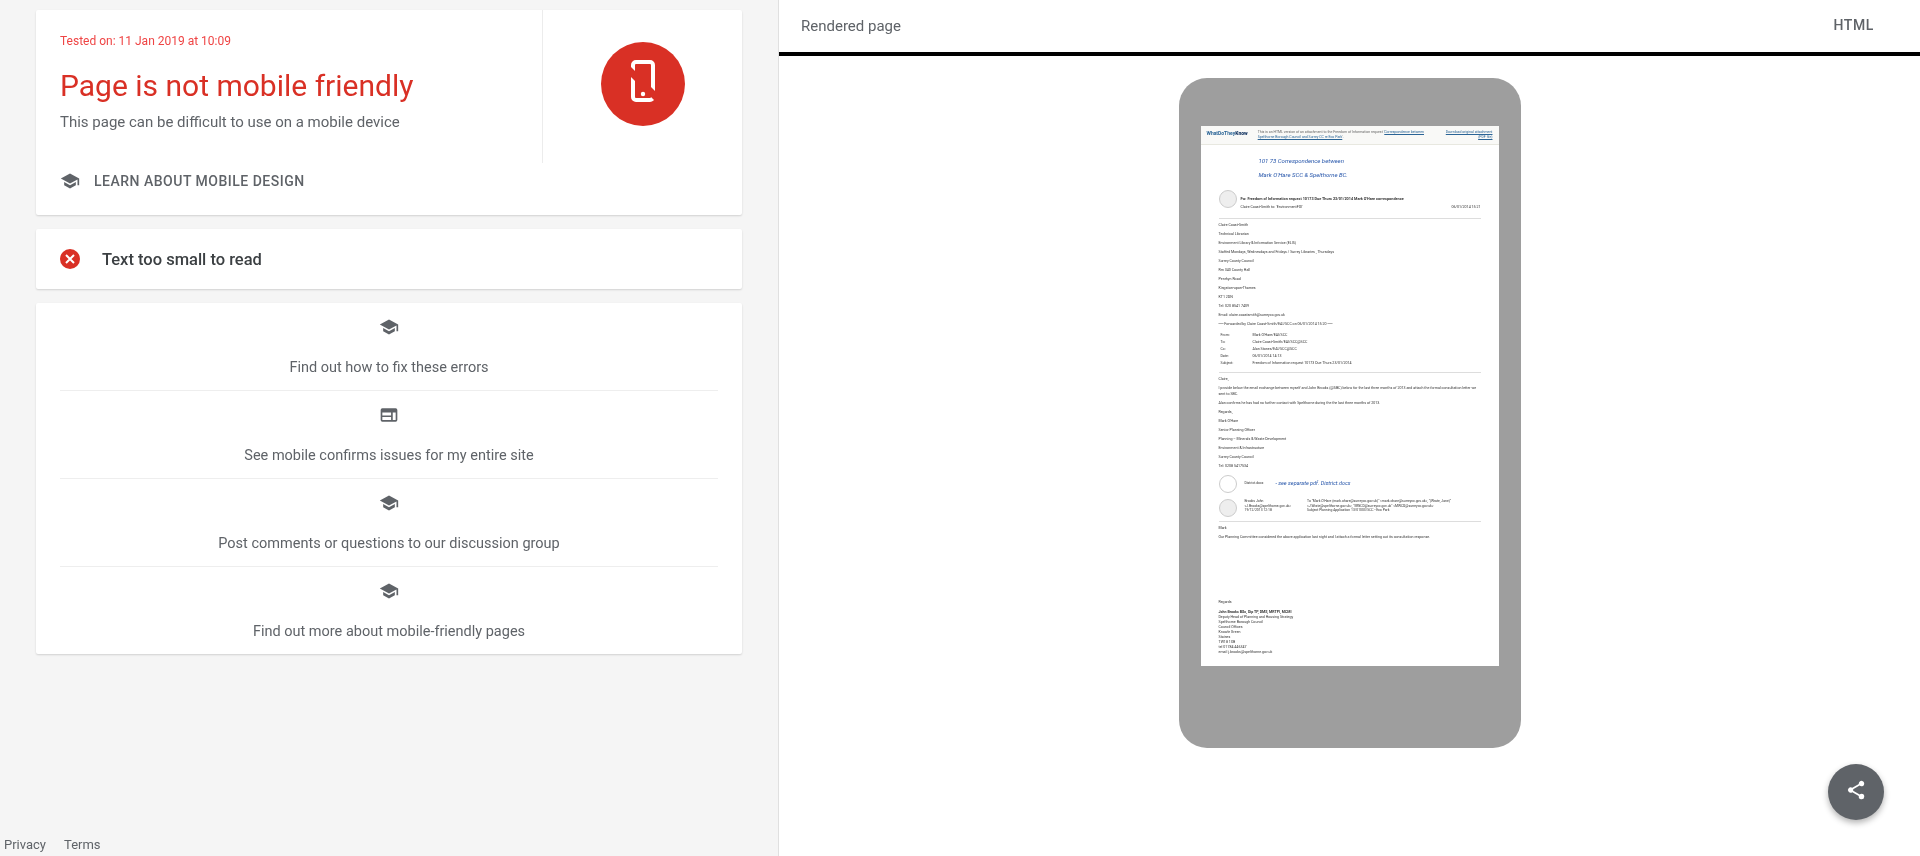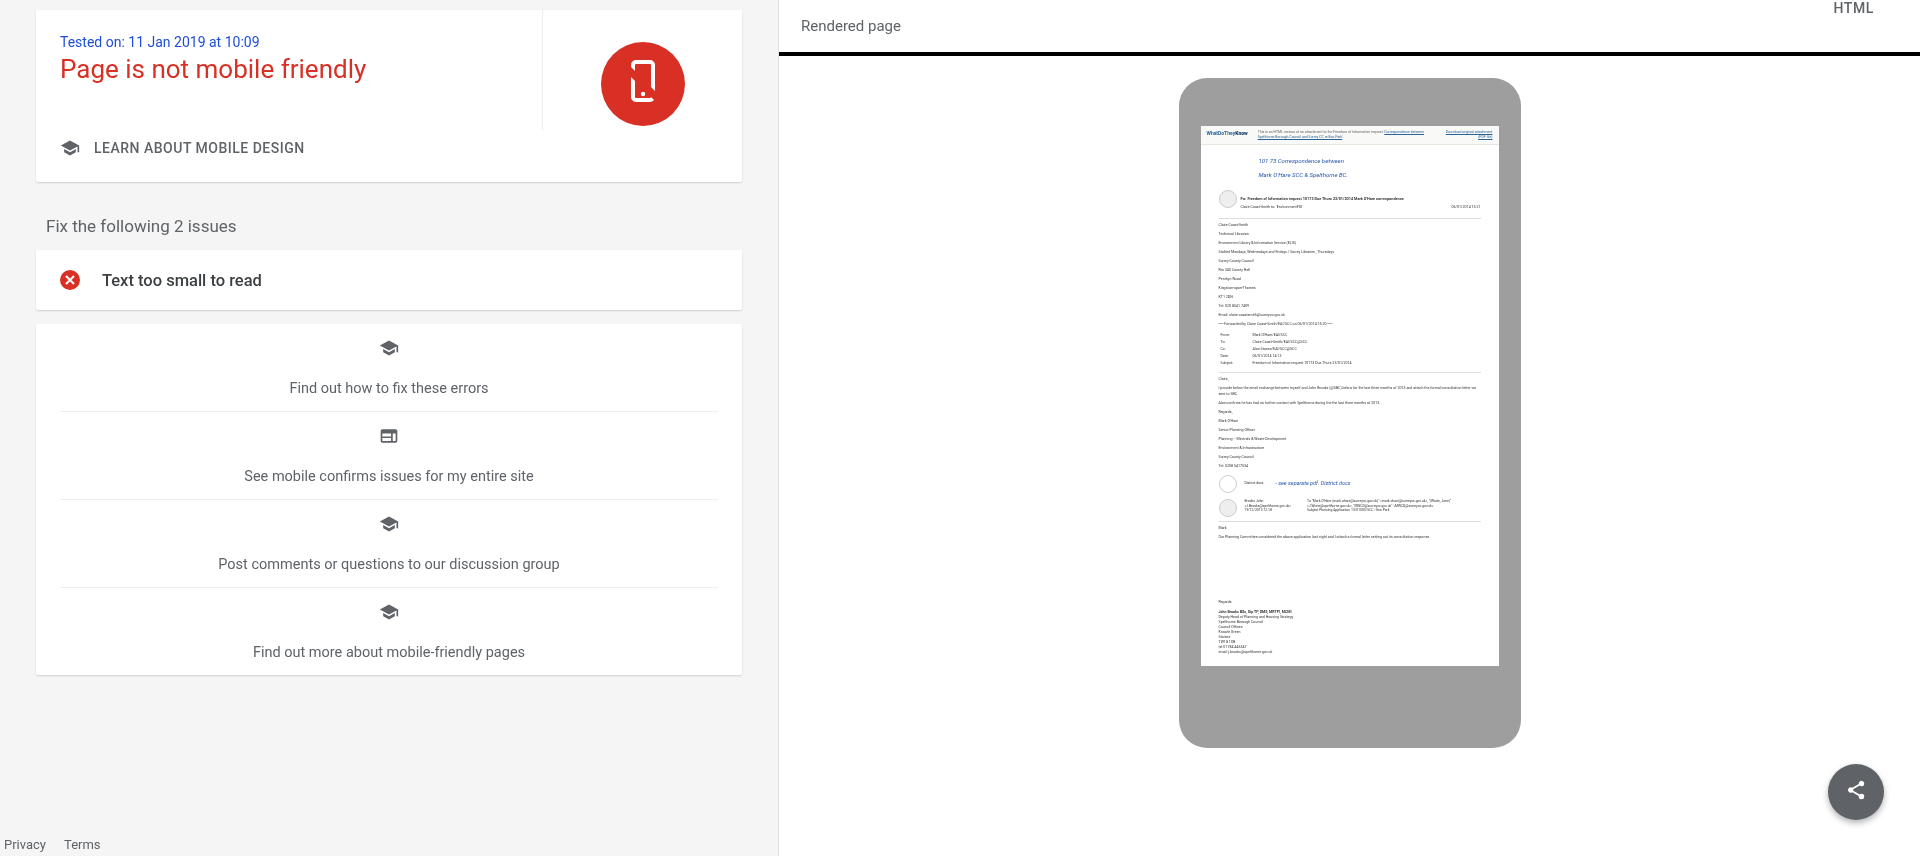--- a/index.html
+++ b/index.html
@@ -37,27 +37,27 @@
 .result-card {
   padding: 24px 24px 24px 24px;
   display: flex;
   flex-direction: column;
 }
 .result-top {
   display: flex;
 }
 .result-text { flex: 1; }
 .tested-on {
-  color: #1d4ed8;
-  font-size: 14px;
-  margin-bottom: 4px;
+  color: #ef4444;
+  font-size: 12px;
+  margin-bottom: 20px;
 }
 .result-title {
   color: #d93025;
-  font-size: 26px;
+  font-size: 30px;
   font-weight: 400;
   margin-bottom: 10px;
 }
 .result-sub {
   color: #5f6368;
   font-size: 15px;
   margin-bottom: 32px;
 }
 .result-icon-wrap {
   width: 200px;
@@ -135,21 +135,21 @@
   font-size: 13px;
 }
 .rendered-header {
   display: flex;
   align-items: center;
   height: 56px;
   padding: 0 22px;
   border-bottom: 4px solid #000000;
 }
 .rendered-title { color: #5f6368; font-size: 15px; }
-.tabs { margin-left: auto; display: flex; height: 100%; flex-direction: column; }
+.tabs { margin-left: auto; display: flex; height: 100%; }
 .tab {
   display: flex;
   align-items: center;
   padding: 0 24px;
   color: #5f6368;
   font-size: 14px;
   font-weight: 500;
   letter-spacing: 0.6px;
   border-bottom: 3px solid transparent;
 }
@@ -213,20 +213,21 @@
 </style>
 </head>
 <body>
 
 <div class="left-panel">
   <div class="card result-card">
     <div class="result-top">
       <div class="result-text">
         <div class="tested-on">Tested on: 11 Jan 2019 at 10:09</div>
         <div class="result-title">Page is not mobile friendly</div>
+        <div class="result-sub">This page can be difficult to use on a mobile device</div>
       </div>
       <div class="result-icon-wrap">
         <span>
           <svg width="84" height="84" viewBox="0 0 84 84">
             <circle cx="42" cy="42" r="42" fill="#d93025"></circle>
             <rect x="32" y="20" width="20" height="38" rx="3" fill="none" stroke="#fff" stroke-width="4"></rect>
             <circle cx="42" cy="52" r="2.2" fill="#fff"></circle>
             <line x1="14" y1="14" x2="70" y2="70" stroke="#d93025" stroke-width="7"></line>
           </svg>
         </span>
@@ -235,21 +236,20 @@
     <div class="learn-row">
       <span class="gicon">
         <svg viewBox="0 0 24 24" width="20" height="20" fill="currentColor">
             <path d="M12 3L1 9l11 6 9-4.91V17h2V9L12 3zM5 13.18v4L12 21l7-3.82v-4L12 17l-7-3.82z"></path>
           </svg>
       </span>
       <span class="learn-link">LEARN ABOUT MOBILE DESIGN</span>
     </div>
   </div>
 
-  <div class="section-title">Fix the following 2 issues</div>
 
 
   <div class="card issue-card">
     <span class="issue-icon">
       <svg viewBox="0 0 10 10">
           <path d="M1 1 L9 9 M9 1 L1 9" stroke="#fff" stroke-width="2"></path>
         </svg>
     </span>
     <span class="issue-title">Text too small to read</span>
   </div>

